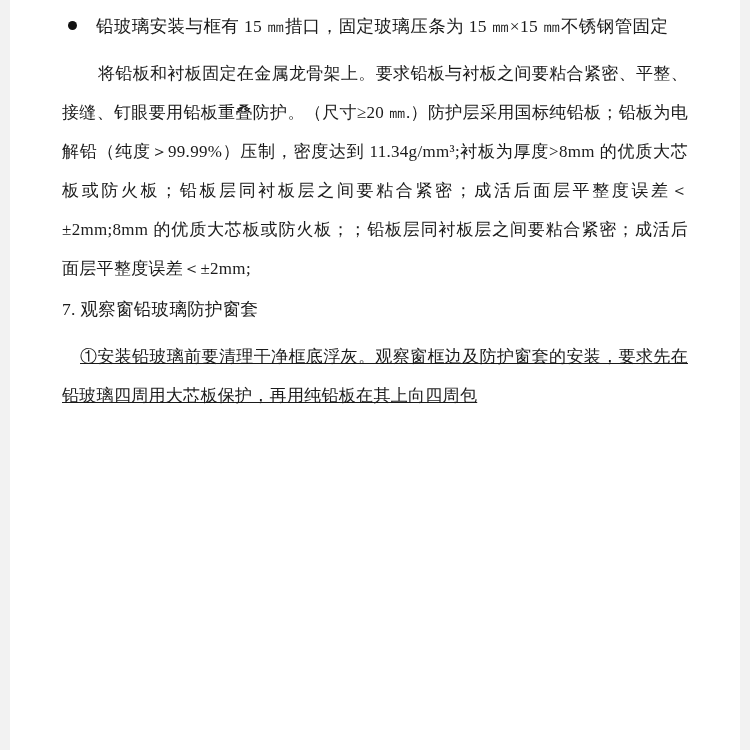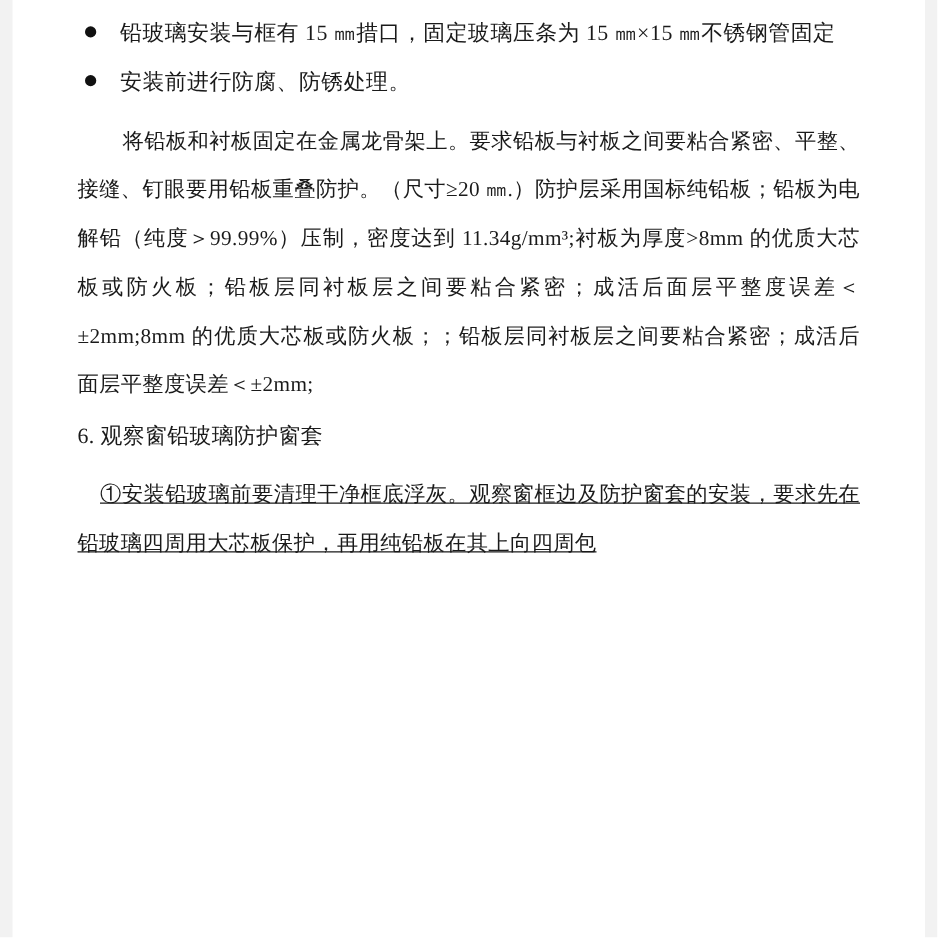--- a/index.html
+++ b/index.html
@@ -85,32 +85,28 @@
 
 <div class="page">
   <div class="edge-left"></div>
   <div class="edge-right"></div>
 
   <div class="bullet-item">
     <span class="dot"></span>
     <span>铅玻璃安装与框有 15 ㎜措口，固定玻璃压条为 15 ㎜×15 ㎜不锈钢管固定</span>
   </div>
 
-  <div class="bullet-item">
-    <span class="dot"></span>
-    <span>安装前进行防腐、防锈处理。</span>
-  </div>
 
   <div class="gap-sm"></div>
 
   <p class="para indent2">将铅板和衬板固定在金属龙骨架上。要求铅板与衬板之间要粘合紧密、平整、接缝、钉眼要用铅板重叠防护。（尺寸≥20 ㎜.）防护层采用国标纯铅板；铅板为电解铅（纯度＞99.99%）压制，密度达到 11.34g/mm³;衬板为厚度&gt;8mm 的优质大芯板或防火板；铅板层同衬板层之间要粘合紧密；成活后面层平整度误差＜±2mm;8mm 的优质大芯板或防火板；；铅板层同衬板层之间要粘合紧密；成活后面层平整度误差＜±2mm;</p>
 
   <div class="gap-sm"></div>
 
-  <p class="heading">6. 观察窗铅玻璃防护窗套</p>
+  <p class="heading">7. 观察窗铅玻璃防护窗套</p>
 
   <div class="gap-sm"></div>
 
 
   <div class="gap-sm"></div>
 
   <p class="para indent1">①安装铅玻璃前要清理干净框底浮灰。观察窗框边及防护窗套的安装，要求先在铅玻璃四周用大芯板保护，再用纯铅板在其上向四周包</p>
 </div>
 
 </body></html>

